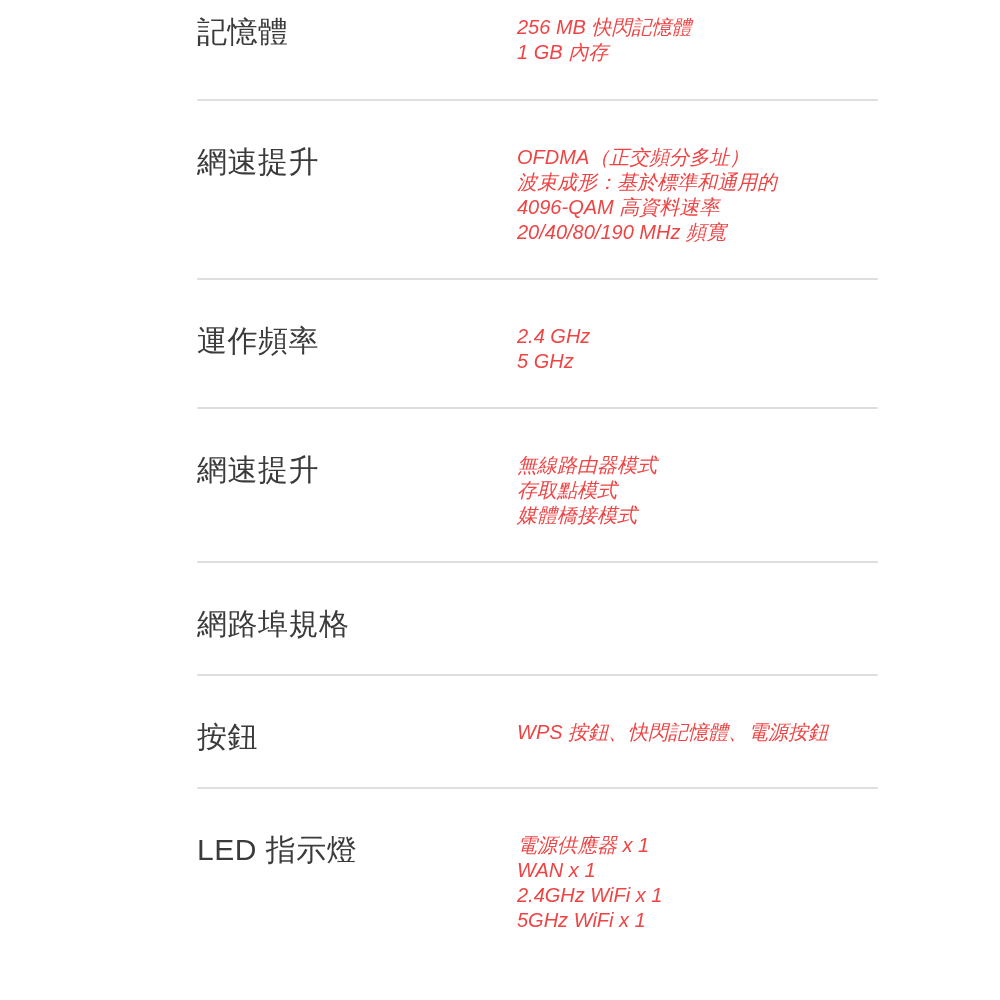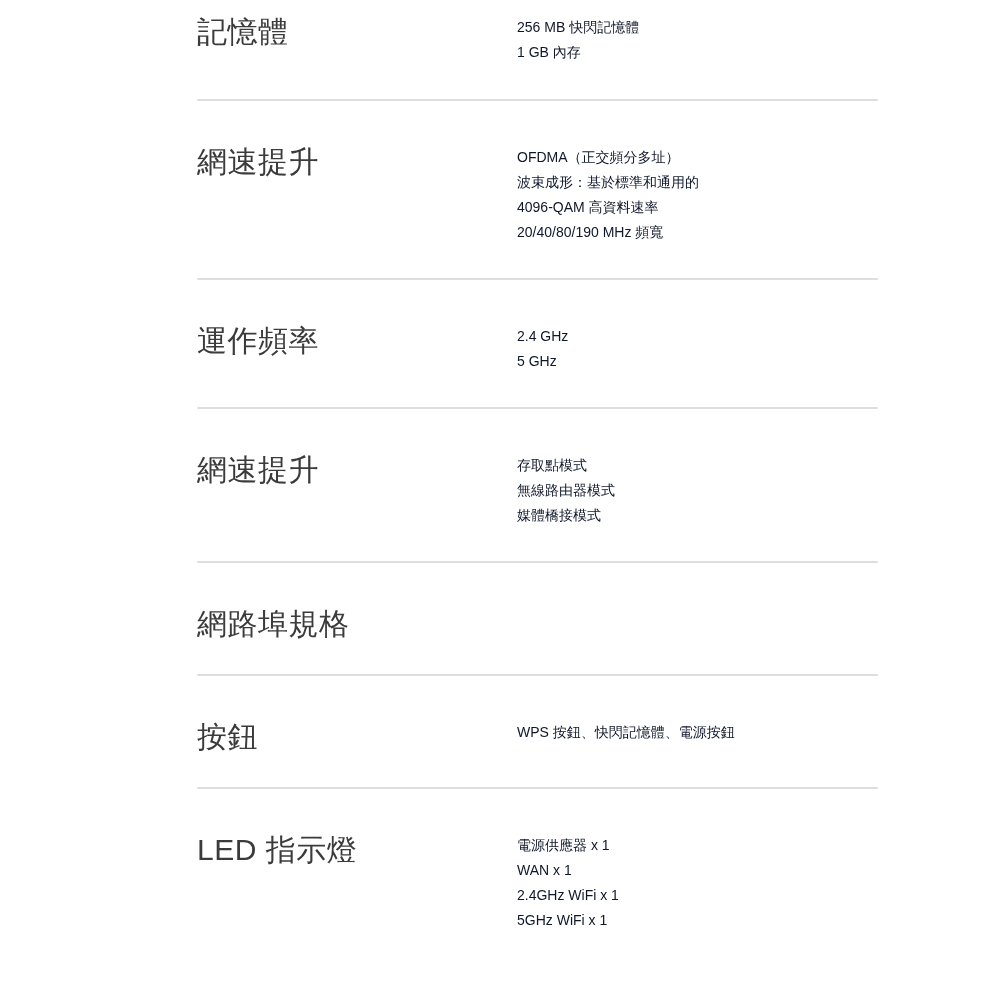--- a/index.html
+++ b/index.html
@@ -30,24 +30,25 @@
     flex: 0 0 320px;
     width: 320px;
     font-size: 30px;
     line-height: 34px;
     letter-spacing: 0.5px;
     color: #3b3b3b;
     font-weight: 400;
   }
   .spec-values {
     flex: 1 1 auto;
-    font-size: 14px;
+    font-size: 20px;
     line-height: 25px;
-    color: #0f172a;
+    color: #ef4444;
     font-weight: 400;
+    font-style: italic;
   }
   .value-line {
     white-space: nowrap;
   }
   .divider {
     height: 2px;
     background: #dedede;
     border-radius: 1px;
   }
 </style>
@@ -81,22 +82,22 @@
     <div class="spec-values">
       <div class="value-line">2.4 GHz</div>
       <div class="value-line">5 GHz</div>
     </div>
   </div>
   <div class="divider"></div>
 
   <div class="spec-row">
     <div class="spec-label">網速提升</div>
     <div class="spec-values">
+      <div class="value-line">無線路由器模式</div>
       <div class="value-line">存取點模式</div>
-      <div class="value-line">無線路由器模式</div>
       <div class="value-line">媒體橋接模式</div>
     </div>
   </div>
   <div class="divider"></div>
 
   <div class="spec-row">
     <div class="spec-label">網路埠規格</div>
   </div>
   <div class="divider"></div>
 

